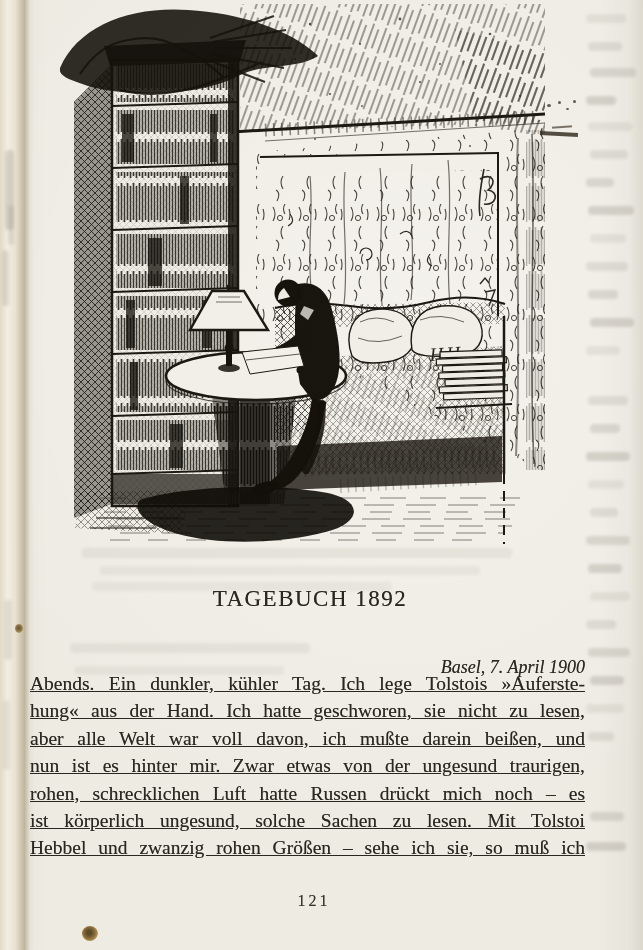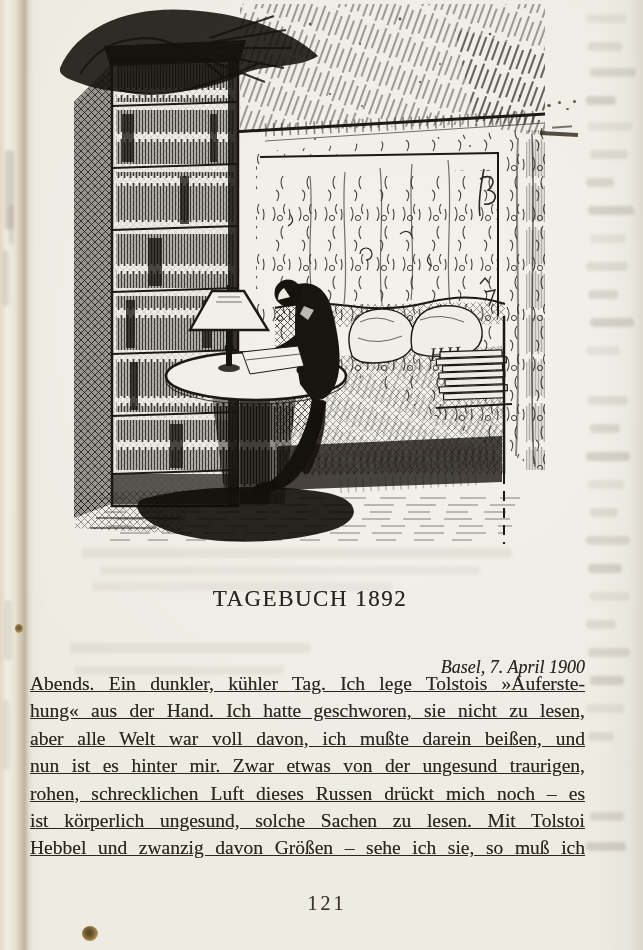--- a/index.html
+++ b/index.html
@@ -35,22 +35,22 @@
     margin-top:24px;
   }
   .body-text{
     position:absolute;top:670px;left:30px;width:555px;
     font-size:19.5px;line-height:27.4px;color:#2b2620;
     text-shadow:0 0 .5px rgba(43,38,32,.55);
     text-decoration:underline;
   }
   .body-line{text-align:justify;text-align-last:justify;text-justify:inter-word;}
   .page-number{
-    position:absolute;top:892px;left:52px;width:550px;text-align:center;
-    font-size:20px;letter-spacing:3px;color:#39332b;
+    position:absolute;top:892px;left:39px;width:550px;text-align:center;
+    font-size:16px;letter-spacing:3px;color:#39332b;
     text-shadow:0 0 .5px rgba(57,51,43,.5);
   }
   .smudge{position:absolute;background:#8e887b;border-radius:4px;filter:blur(1.6px);}
   .edge-mark{position:absolute;background:#382f23;filter:blur(.4px);}
   .edge-dot{position:absolute;background:#3c3529;border-radius:50%;filter:blur(.3px);opacity:.8;}
   .stain{
     position:absolute;border-radius:50%;
     background:radial-gradient(circle at 45% 45%, #4a3a12 18%, #7a5a22 45%, #a58a48 68%, rgba(165,138,72,0) 80%);
   }
 </style>
@@ -250,23 +250,23 @@
   </svg>
 
   <div class="heading">TAGEBUCH 1892</div>
   <div class="dateline">Basel, 7. April 1900</div>
 
   <div class="body-text">
     <div class="body-line">Abends. Ein dunkler, kühler Tag. Ich lege Tolstois »Auferste-</div>
     <div class="body-line">hung« aus der Hand. Ich hatte geschworen, sie nicht zu lesen,</div>
     <div class="body-line">aber alle Welt war voll davon, ich mußte darein beißen, und</div>
     <div class="body-line">nun ist es hinter mir. Zwar etwas von der ungesund traurigen,</div>
-    <div class="body-line">rohen, schrecklichen Luft dieses Russen drückt mich noch – es</div>
+    <div class="body-line">rohen, schrecklichen Luft hatte Russen drückt mich noch – es</div>
     <div class="body-line">ist körperlich ungesund, solche Sachen zu lesen. Mit Tolstoi</div>
-    <div class="body-line">Hebbel und zwanzig davon Größen – sehe ich sie, so muß ich</div>
+    <div class="body-line">Hebbel und zwanzig rohen Größen – sehe ich sie, so muß ich</div>
   </div>
 
   <div class="page-number">121</div>
 
   <div id="smudges">
       <div class="smudge" style="left: 586px; top: 14px; width: 40px; height: 9px; opacity: 0.14;"></div>
       <div class="smudge" style="left: 588px; top: 42px; width: 34px; height: 9px; opacity: 0.19;"></div>
       <div class="smudge" style="left: 590px; top: 68px; width: 46px; height: 9px; opacity: 0.24;"></div>
       <div class="smudge" style="left: 586px; top: 96px; width: 30px; height: 9px; opacity: 0.29;"></div>
       <div class="smudge" style="left: 588px; top: 122px; width: 44px; height: 9px; opacity: 0.14;"></div>

